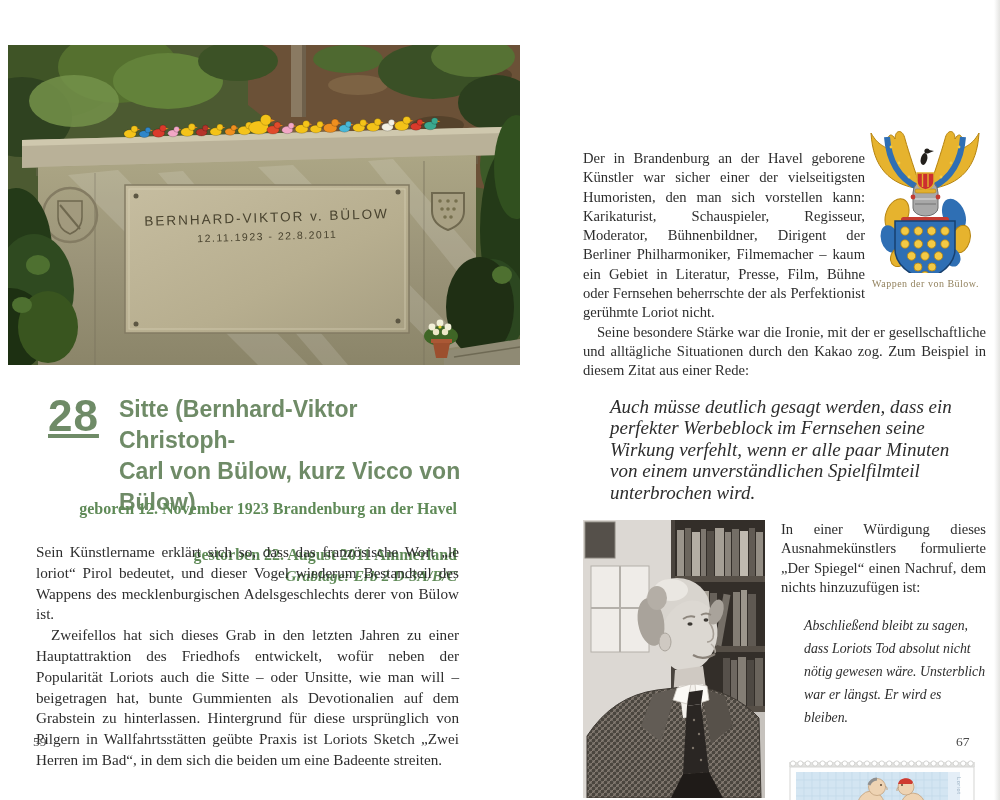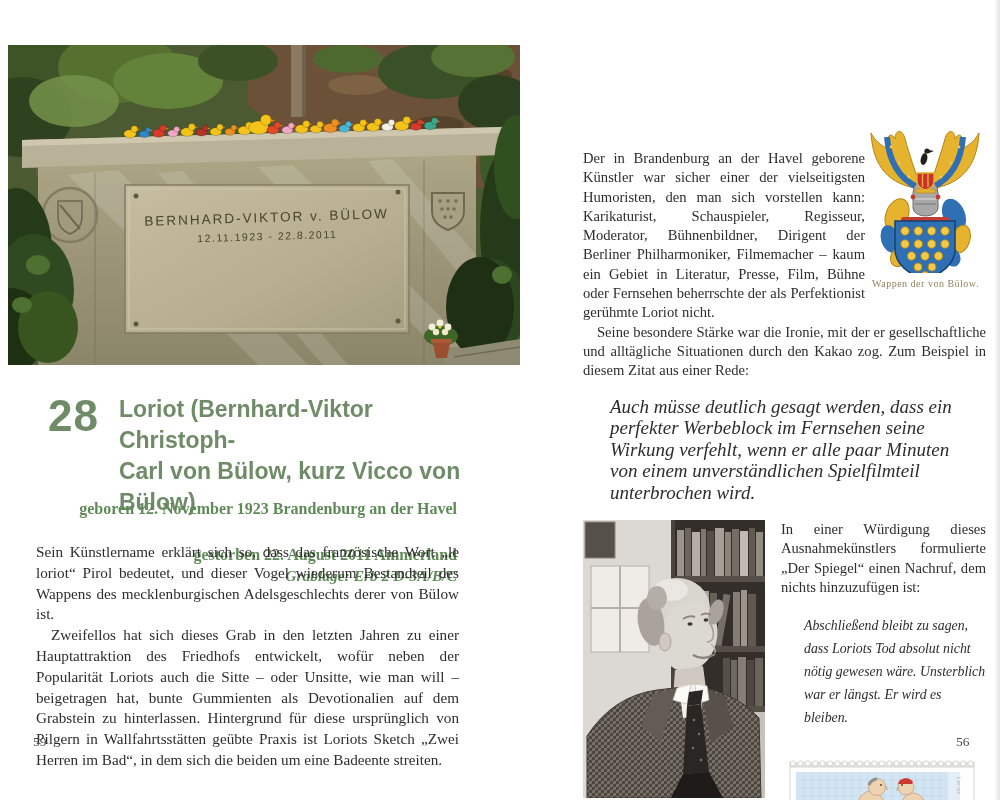--- a/index.html
+++ b/index.html
@@ -4,21 +4,21 @@
 <style>
   html,body{margin:0;padding:0;background:#ffffff;}
   .spread{position:relative;width:1000px;height:800px;background:#ffffff;overflow:hidden;
           font-family:"Liberation Serif",serif;color:#2d2d2d;}
   .page-edge{position:absolute;right:0;top:0;width:6px;height:100%;
              background:linear-gradient(to right,#ffffff,#e4e4e2);}
   
   .grave-photo{position:absolute;left:8px;top:45px;width:512px;height:320px;}
   .chapter-head{position:absolute;left:48px;top:394px;display:flex;align-items:flex-start;}
   .chap-num{font-family:"Liberation Sans",sans-serif;font-weight:bold;font-size:44px;line-height:44px;
-            color:#6f8b67;letter-spacing:1px;}
+            color:#6f8b67;letter-spacing:1px;text-decoration:underline;}
   .chap-title{margin-left:20px;font-family:"Liberation Sans",sans-serif;font-weight:bold;
               font-size:23px;line-height:31px;color:#6f8b67;width:356px;}
   .birth-info{position:absolute;left:36px;top:474px;width:421px;text-align:right;color:#5f8a57;}
   .birth-info .b{font-weight:bold;font-size:16px;line-height:21.5px;margin-top:24px;}
   .birth-info .i{font-style:italic;font-weight:bold;font-size:15.5px;line-height:21.5px;}
   .left-body{position:absolute;left:36px;top:542px;width:423px;font-size:15.2px;line-height:20.8px;
              text-align:justify;}
   .left-body p{margin:0;}
   .left-body p.ind{text-indent:15px;}
   .pageno{position:absolute;font-size:13.5px;color:#4a4a4a;}
@@ -214,21 +214,21 @@
       <circle cx="437" cy="287" r="3.2" fill="#eee9c8"></circle>
         <circle cx="432" cy="282" r="1.6" fill="#e4d23a"></circle>
       <rect x="423" y="294" width="21" height="4" fill="#aa5835"></rect>
       <polygon points="425,298 442,298 439,313 428,313" fill="#9c4f2e"></polygon>
     </g>
   </svg>
 
   <div class="chapter-head">
     <div class="chap-num">28</div>
     <div class="chap-title">
-      <div>Loriot (Bernhard-Viktor Christoph-</div>
+      <div>Sitte (Bernhard-Viktor Christoph-</div>
       <div>Carl von Bülow, kurz Vicco von Bülow)</div>
     </div>
   </div>
 
   <div class="birth-info">
     <div class="b">geboren 12. November 1923 Brandenburg an der Havel</div>
     <div class="b">gestorben 22. August 2011 Ammerland</div>
     <div class="i">Grablage: Erb 2 D-3A/B/C</div>
   </div>
 
@@ -489,16 +489,16 @@
           <text x="17" y="53" font-family="Liberation Sans, sans-serif" font-weight="bold" font-size="13" fill="#ffffff">55</text>
           <text x="15" y="64" font-family="Liberation Sans, sans-serif" font-size="8" fill="#8cb3d6">+25</text>
           <text x="8" y="94" font-family="Liberation Serif, serif" font-style="italic" font-size="7.4" fill="#31405c">Für die Wohlfahrtspflege</text>
           <text x="95" y="94" font-family="Liberation Serif, serif" font-style="italic" font-size="7.4" fill="#8ca6c2">Deutschland</text>
           <text x="182" y="93" text-anchor="end" font-family="Liberation Sans, sans-serif" font-size="4.4" fill="#b5b5b5">2011</text>
         </svg>
       </div>
     </div>
   </div>
 
-  <div class="pageno pageno-right">56</div>
+  <div class="pageno pageno-right">67</div>
 
   <div class="page-edge"></div>
 </div>
 
 </body></html>

